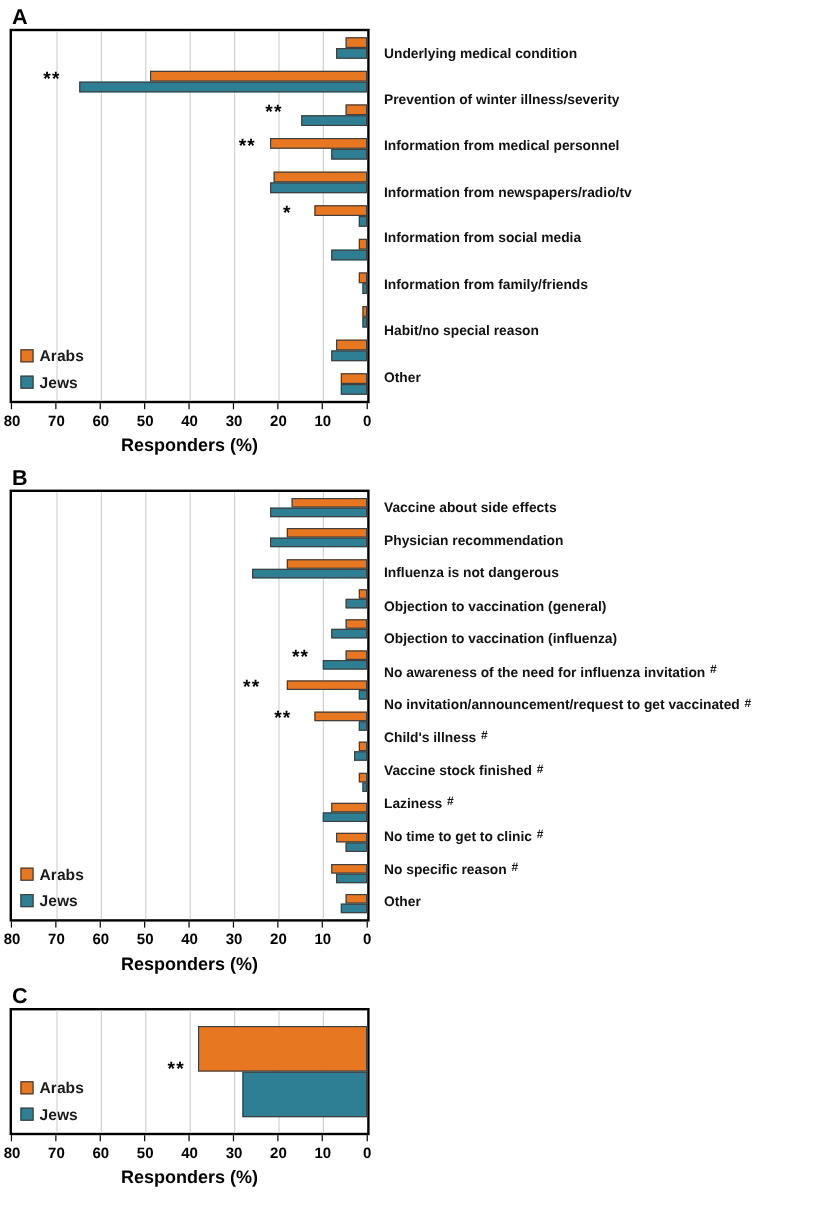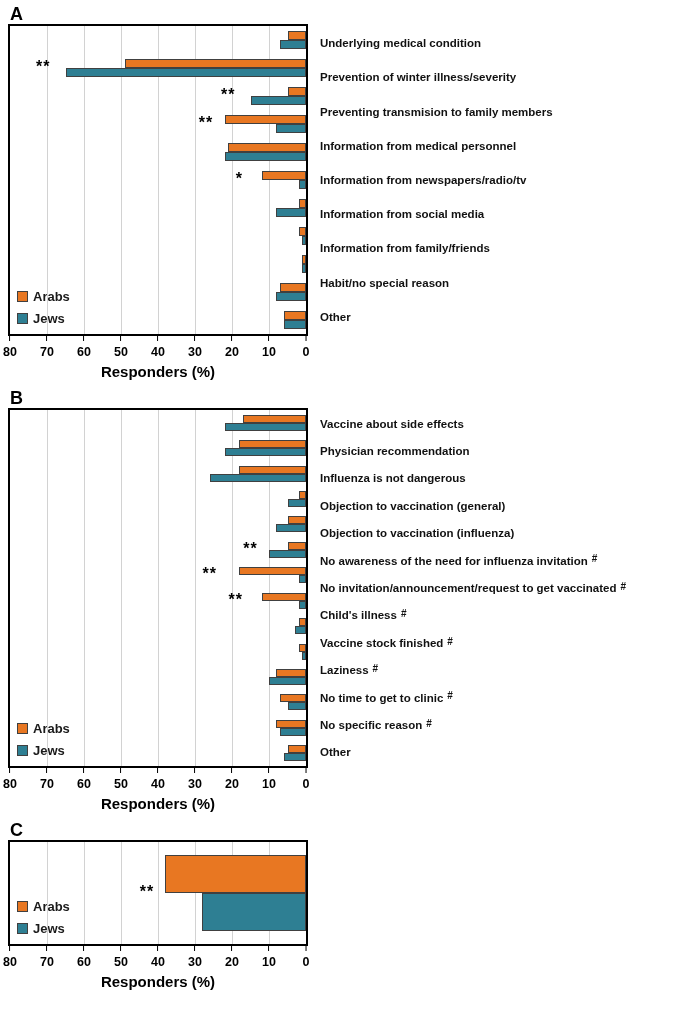--- a/index.html
+++ b/index.html
@@ -161,23 +161,20 @@
       <div class="axis-title">Responders (%)</div>
     </div>
     <div class="labels labels-a">
         <div class="cat-label">
           <span>Underlying medical condition</span>
         </div>
         <div class="cat-label">
           <span>Prevention of winter illness/severity</span>
         </div>
         <div class="cat-label">
-          <span>Preventing transmision to family members</span>
-        </div>
-        <div class="cat-label">
           <span>Information from medical personnel</span>
         </div>
         <div class="cat-label">
           <span>Information from newspapers/radio/tv</span>
         </div>
         <div class="cat-label">
           <span>Information from social media</span>
         </div>
         <div class="cat-label">
           <span>Information from family/friends</span>

